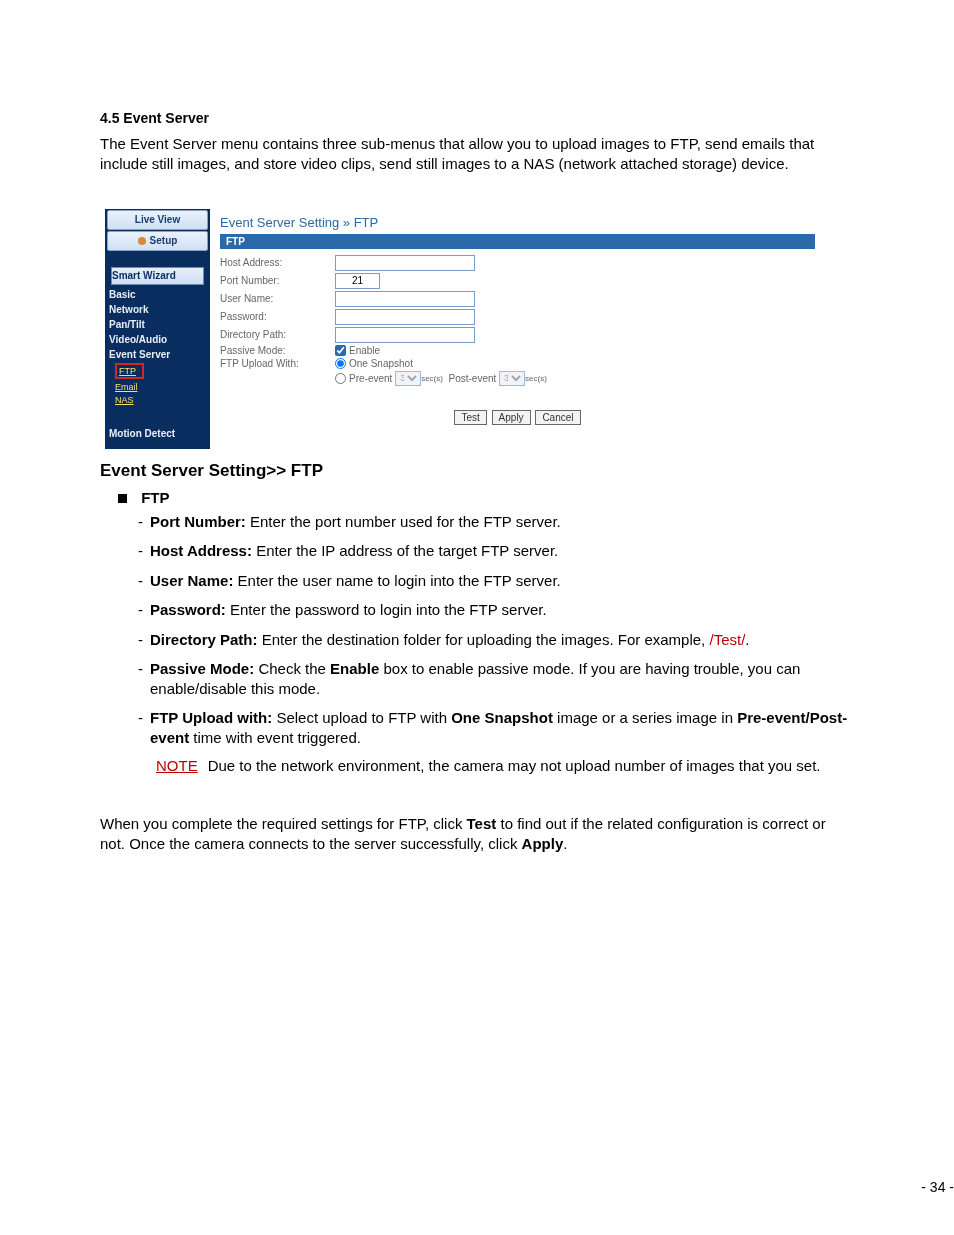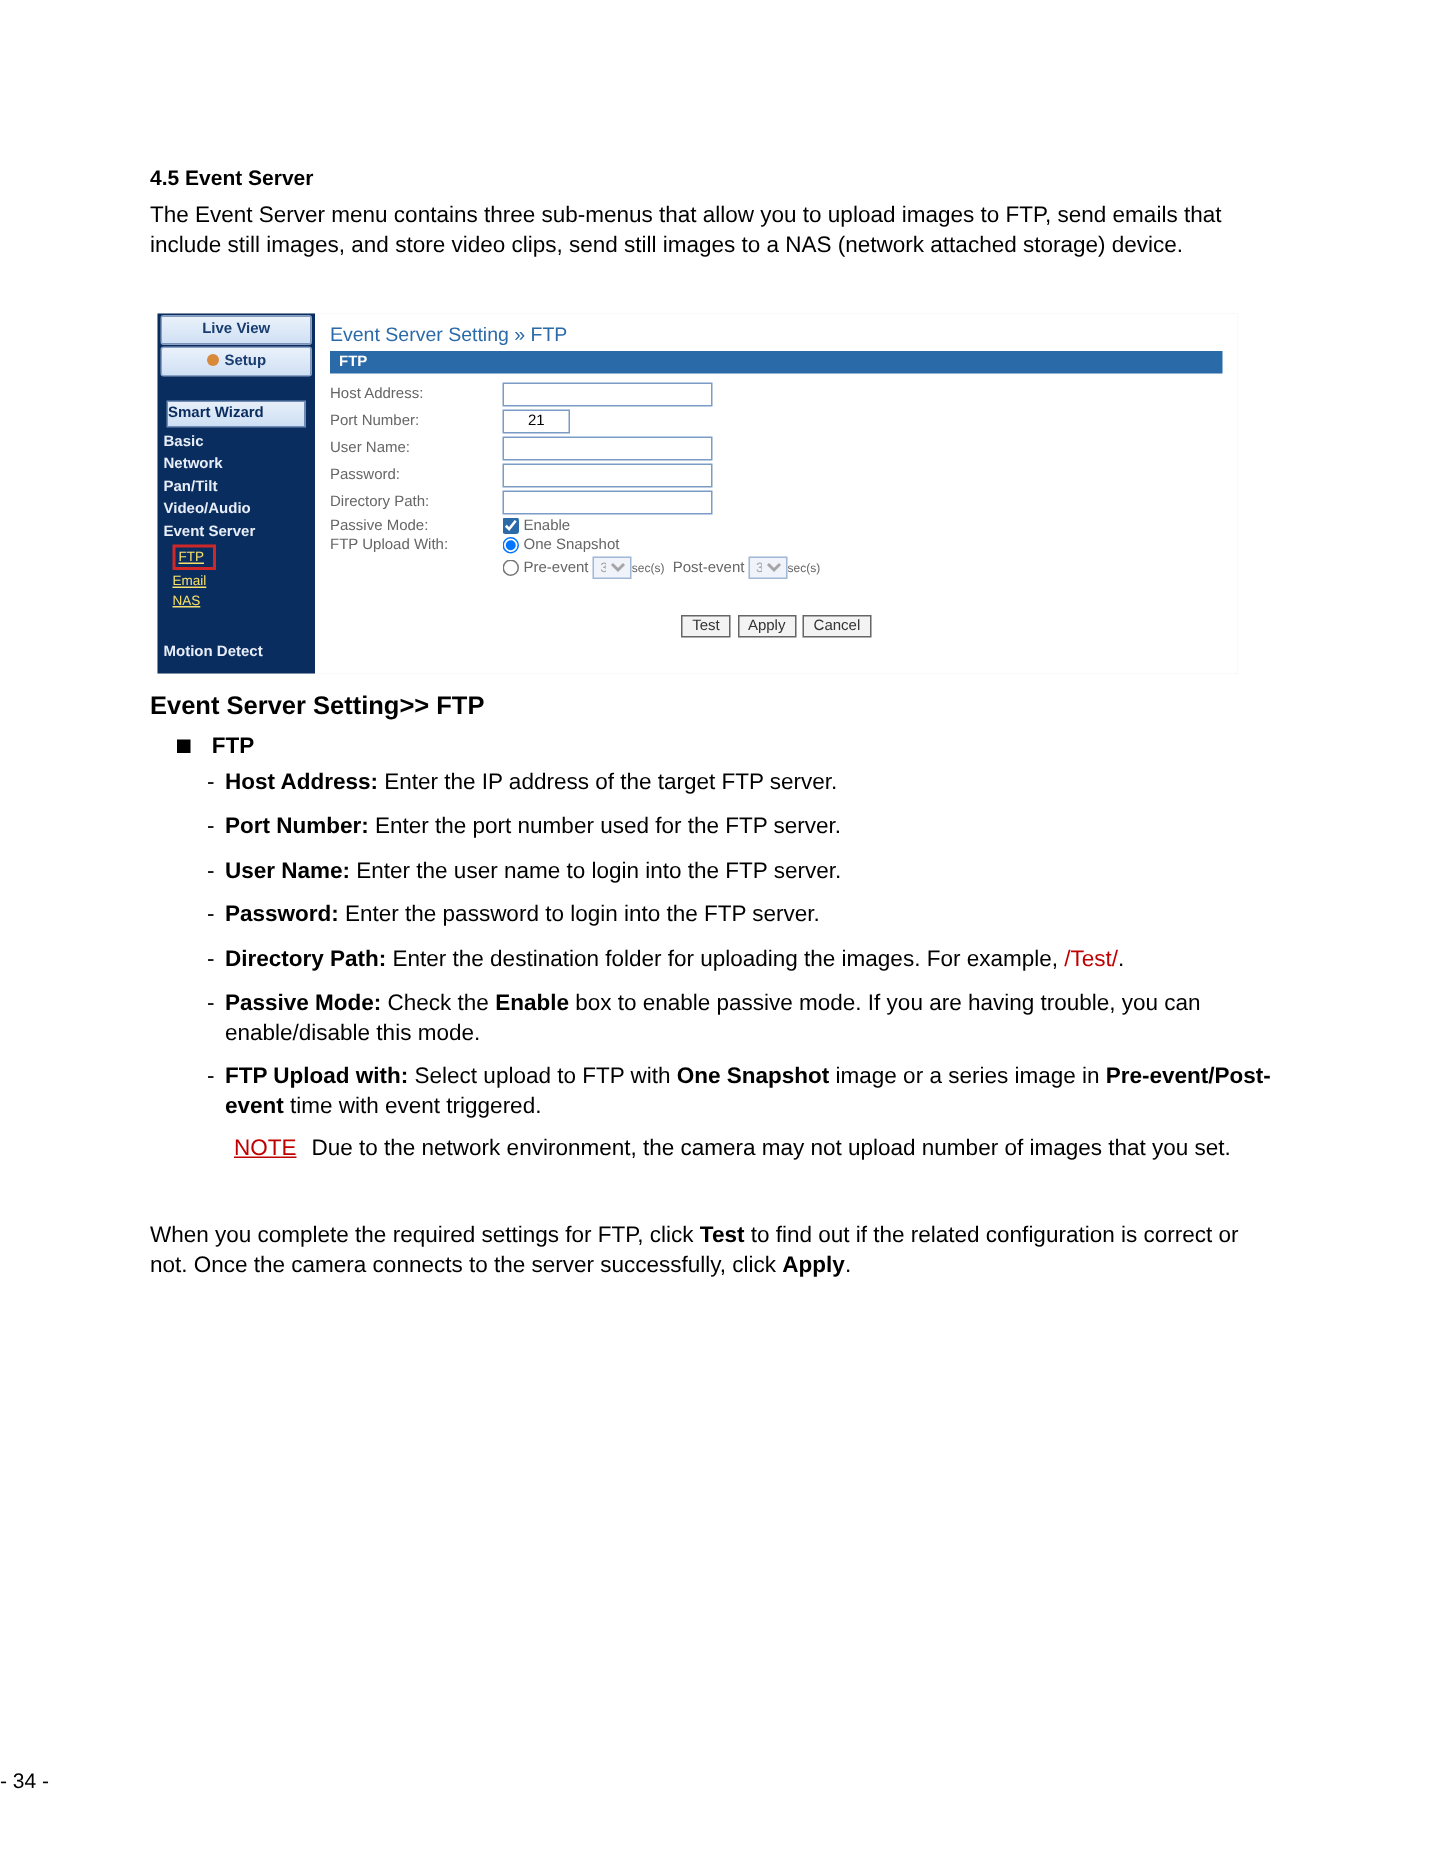--- a/index.html
+++ b/index.html
@@ -26,21 +26,21 @@
   }
   p.intro {
     margin: 0 0 34px 0;
     line-height: 1.35;
   }
 
   
   .embed {
     width: 720px;
     height: 240px;
-    background: #e5e5e5;
+    background: #1d4ed8;
     border: none;
     margin: 0 0 12px 5px;
     font-family: Tahoma, Arial, sans-serif;
     font-size: 10px;
     color: #333;
     display: flex;
   }
   .embed-left {
     width: 105px;
     flex: 0 0 105px;
@@ -212,21 +212,21 @@
     margin-right: 10px;
   }
   p.after {
     margin: 40px 0 0 0;
     line-height: 1.35;
   }
   .page-num {
     position: absolute;
     bottom: 40px;
     left: 0; right: 0;
-    text-align: left;
+    text-align: right;
     font-size: 14px;
   }
 </style>
 </head>
 <body>
 
 <div class="page">
 
   <h2 class="section-title">4.5  Event Server</h2>
   <p class="intro">The Event Server menu contains three sub-menus that allow you to upload images to FTP, send emails that include still images, and store video clips, send still images to a NAS (network attached storage) device.</p>
@@ -300,24 +300,24 @@
     </div>
   </div>
 
   <h3 class="subhead">Event Server Setting&gt;&gt; FTP</h3>
 
   <ul class="top">
     <li>
       <span class="lbl">FTP</span>
       <ul class="sub">
         <li>
+          <span class="b">Port Number:</span><span> Enter the port number used for the FTP server.</span>
+        </li>
+        <li>
           <span class="b">Host Address:</span><span> Enter the IP address of the target FTP server.</span>
-        </li>
-        <li>
-          <span class="b">Port Number:</span><span> Enter the port number used for the FTP server.</span>
         </li>
         <li>
           <span class="b">User Name:</span><span> Enter the user name to login into the FTP server.</span>
         </li>
         <li>
           <span class="b">Password:</span><span> Enter the password to login into the FTP server.</span>
         </li>
         <li>
           <span class="b">Directory Path:</span><span> Enter the destination folder for uploading the images. For example, </span><span class="red">/Test/</span><span>.</span>
         </li>

